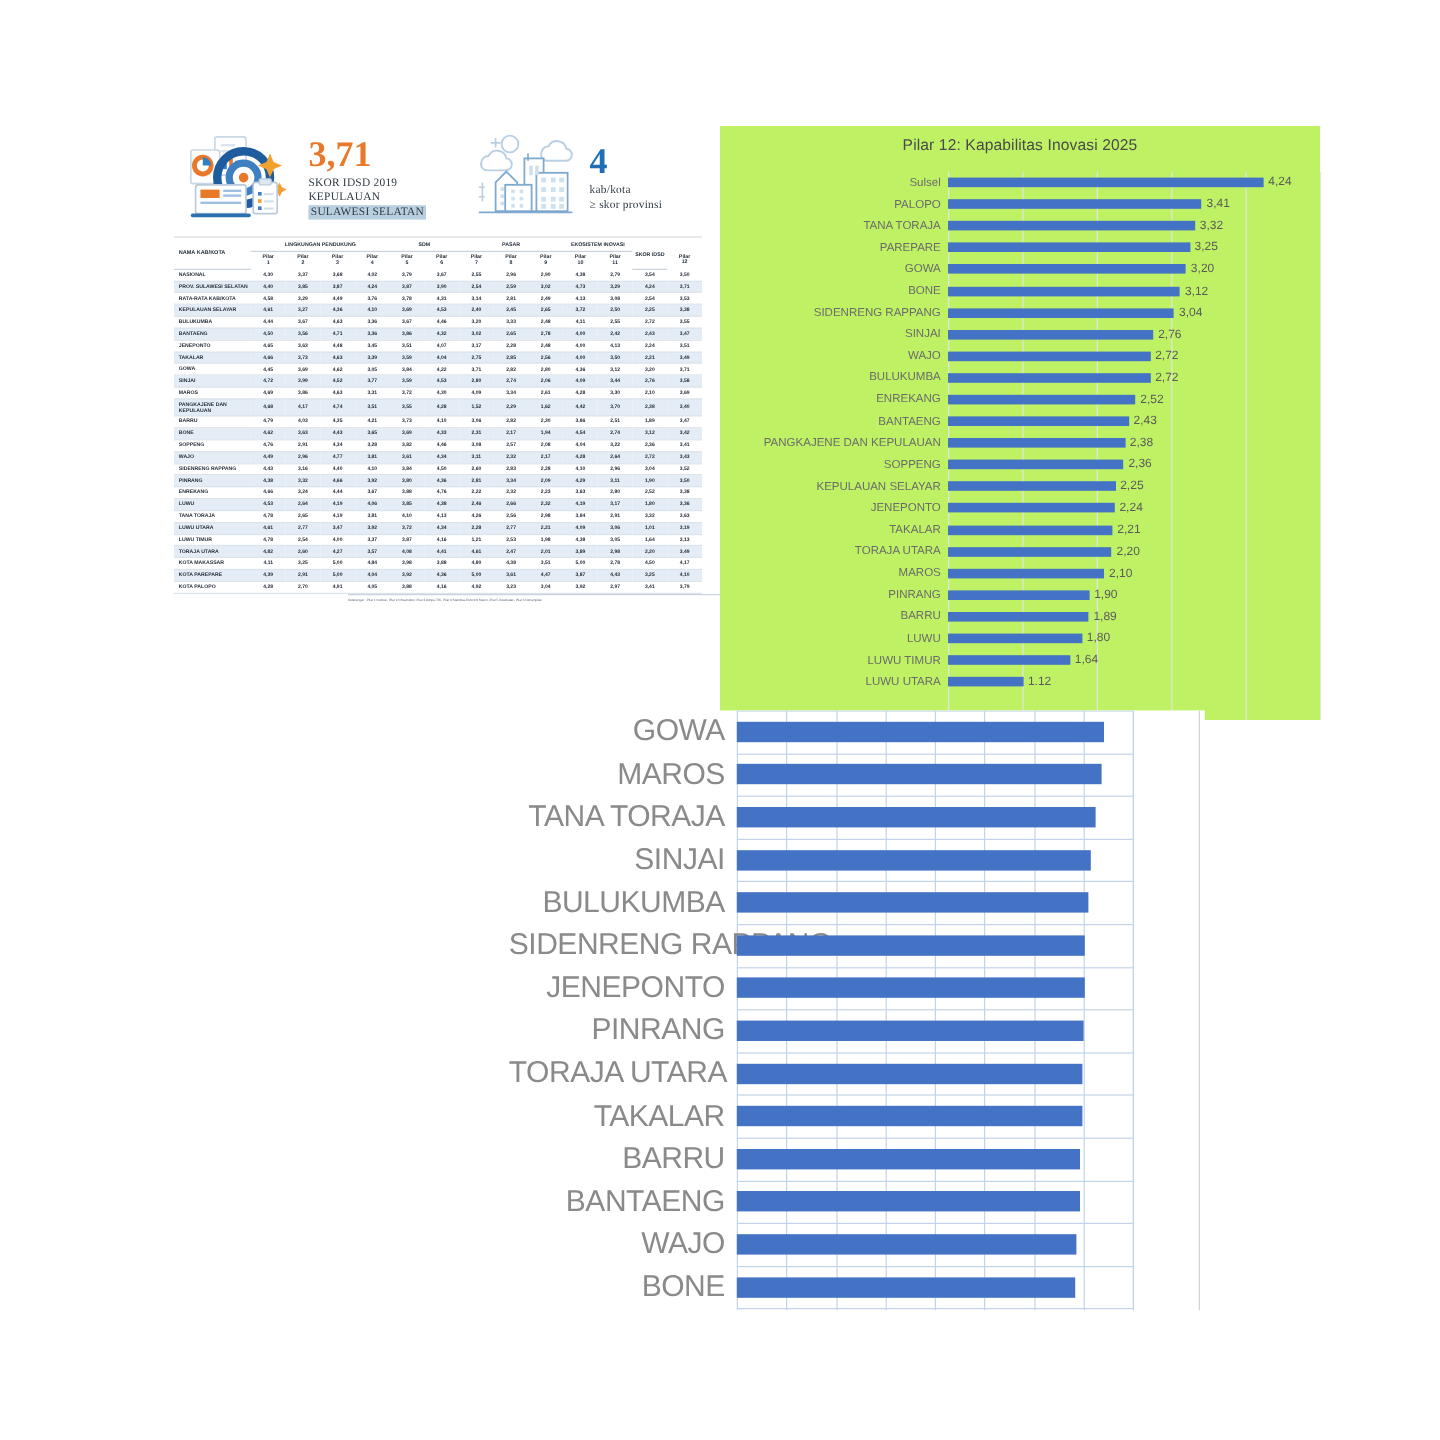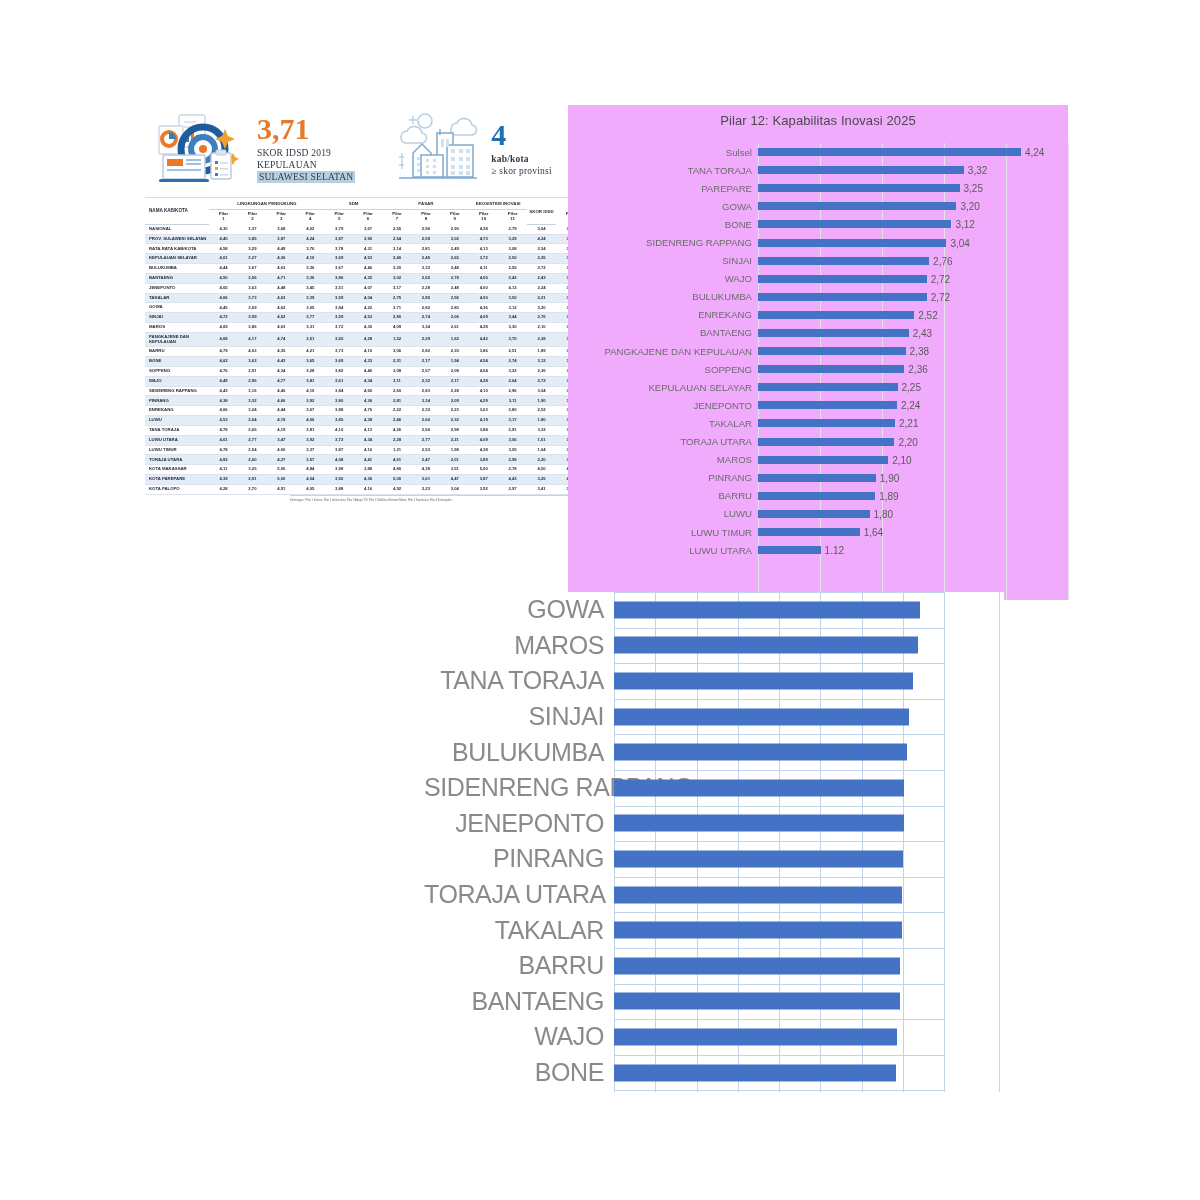--- a/index.html
+++ b/index.html
@@ -27,21 +27,21 @@
     font-weight:bold; line-height:1;
   }
   #score-number{ font-size:30px; color:#E8792B; }
   #kab-number{ font-size:30px; color:#1F6FB5; }
   .stat-caption{
     font-family:"Liberation Serif", serif;
     font-size:9.5px; color:#2f3a45; line-height:1.28; margin-top:3px;
     letter-spacing:.2px;
   }
   .hl{ background:#b8cfe0; padding:0 2px; display:inline-block; }
-  .bold-cap{ font-weight:bold; }
+  .bold-cap{ font-weight:normal; }
 
   
   #idsd-table-wrap{
     position:absolute; left:145px; top:200px; width:440px;
   }
   table.idsd{
     border-collapse:collapse; width:440px;
     font-family:"Liberation Sans", sans-serif;
     table-layout:fixed;
   }
@@ -71,22 +71,22 @@
   #table-footnote{
     position:absolute; left:145px; width:440px;
     font-size:2.6px; color:#5d6b7a; line-height:1.2;
     padding-top:3px; border-top:.6px solid #c9d3de;
     font-family:"Liberation Sans", sans-serif;
     white-space:nowrap; overflow:hidden;
   }
 
   
   #pilar12-chart{
-    position:absolute; left:568px; top:105px; width:500px; height:495px;
-    background:#f0abfc;
+    position:absolute; left:600px; top:105px; width:500px; height:495px;
+    background:#bef264;
   }
   #pilar12-title{
     text-align:center; font-size:13px; color:#4a4a4a;
     font-family:"Liberation Sans", sans-serif;
     padding-top:8px; letter-spacing:.1px;
   }
   #pilar12-plot{
     position:absolute; left:0; top:38px; right:0; bottom:0;
   }
   .p12-row{
@@ -733,20 +733,27 @@
       </div>
     <div id="p12-rows">
         <div class="p12-row">
           <div class="p12-label">Sulsel</div>
           <div class="p12-barzone">
             <div class="p12-bar" style="width: 262.88px; background: rgb(68, 114, 196);"></div>
             <div class="p12-val" style="left: 262.88px;">4,24</div>
           </div>
         </div>
         <div class="p12-row">
+          <div class="p12-label">PALOPO</div>
+          <div class="p12-barzone">
+            <div class="p12-bar" style="width: 211.42px; background: rgb(68, 114, 196);"></div>
+            <div class="p12-val" style="left: 211.42px;">3,41</div>
+          </div>
+        </div>
+        <div class="p12-row">
           <div class="p12-label">TANA TORAJA</div>
           <div class="p12-barzone">
             <div class="p12-bar" style="width: 205.84px; background: rgb(68, 114, 196);"></div>
             <div class="p12-val" style="left: 205.84px;">3,32</div>
           </div>
         </div>
         <div class="p12-row">
           <div class="p12-label">PAREPARE</div>
           <div class="p12-barzone">
             <div class="p12-bar" style="width: 201.5px; background: rgb(68, 114, 196);"></div>

